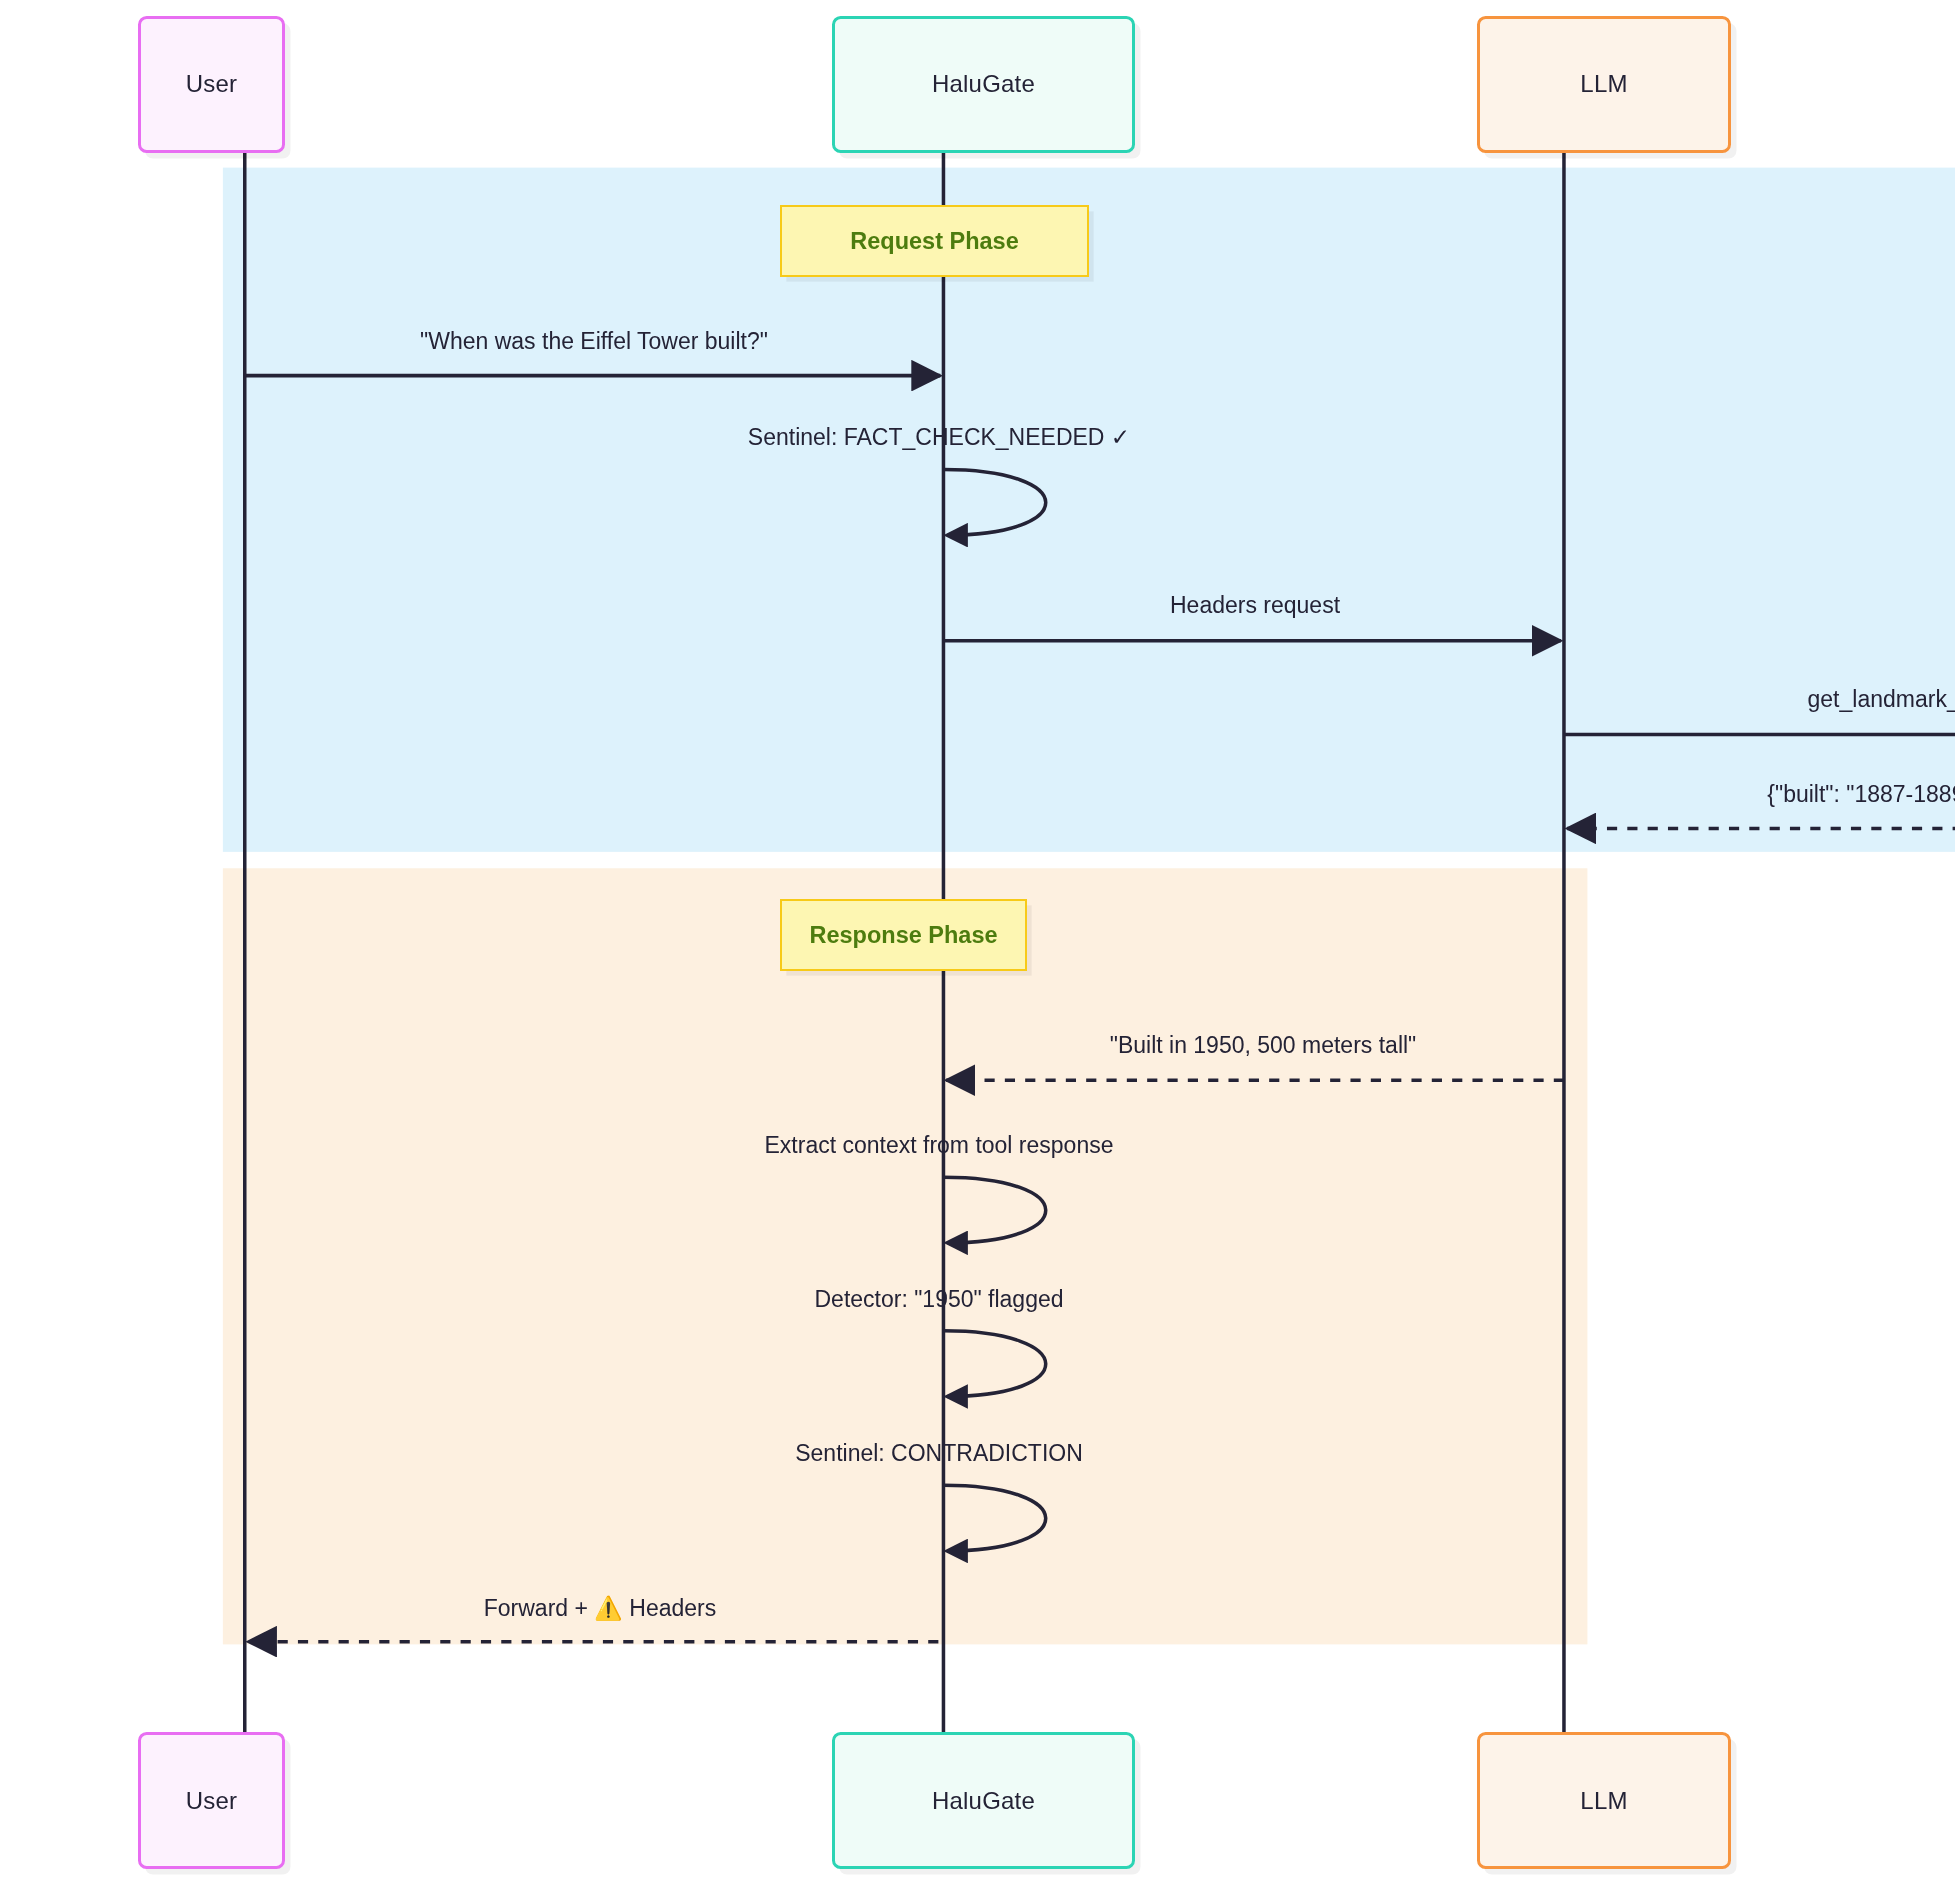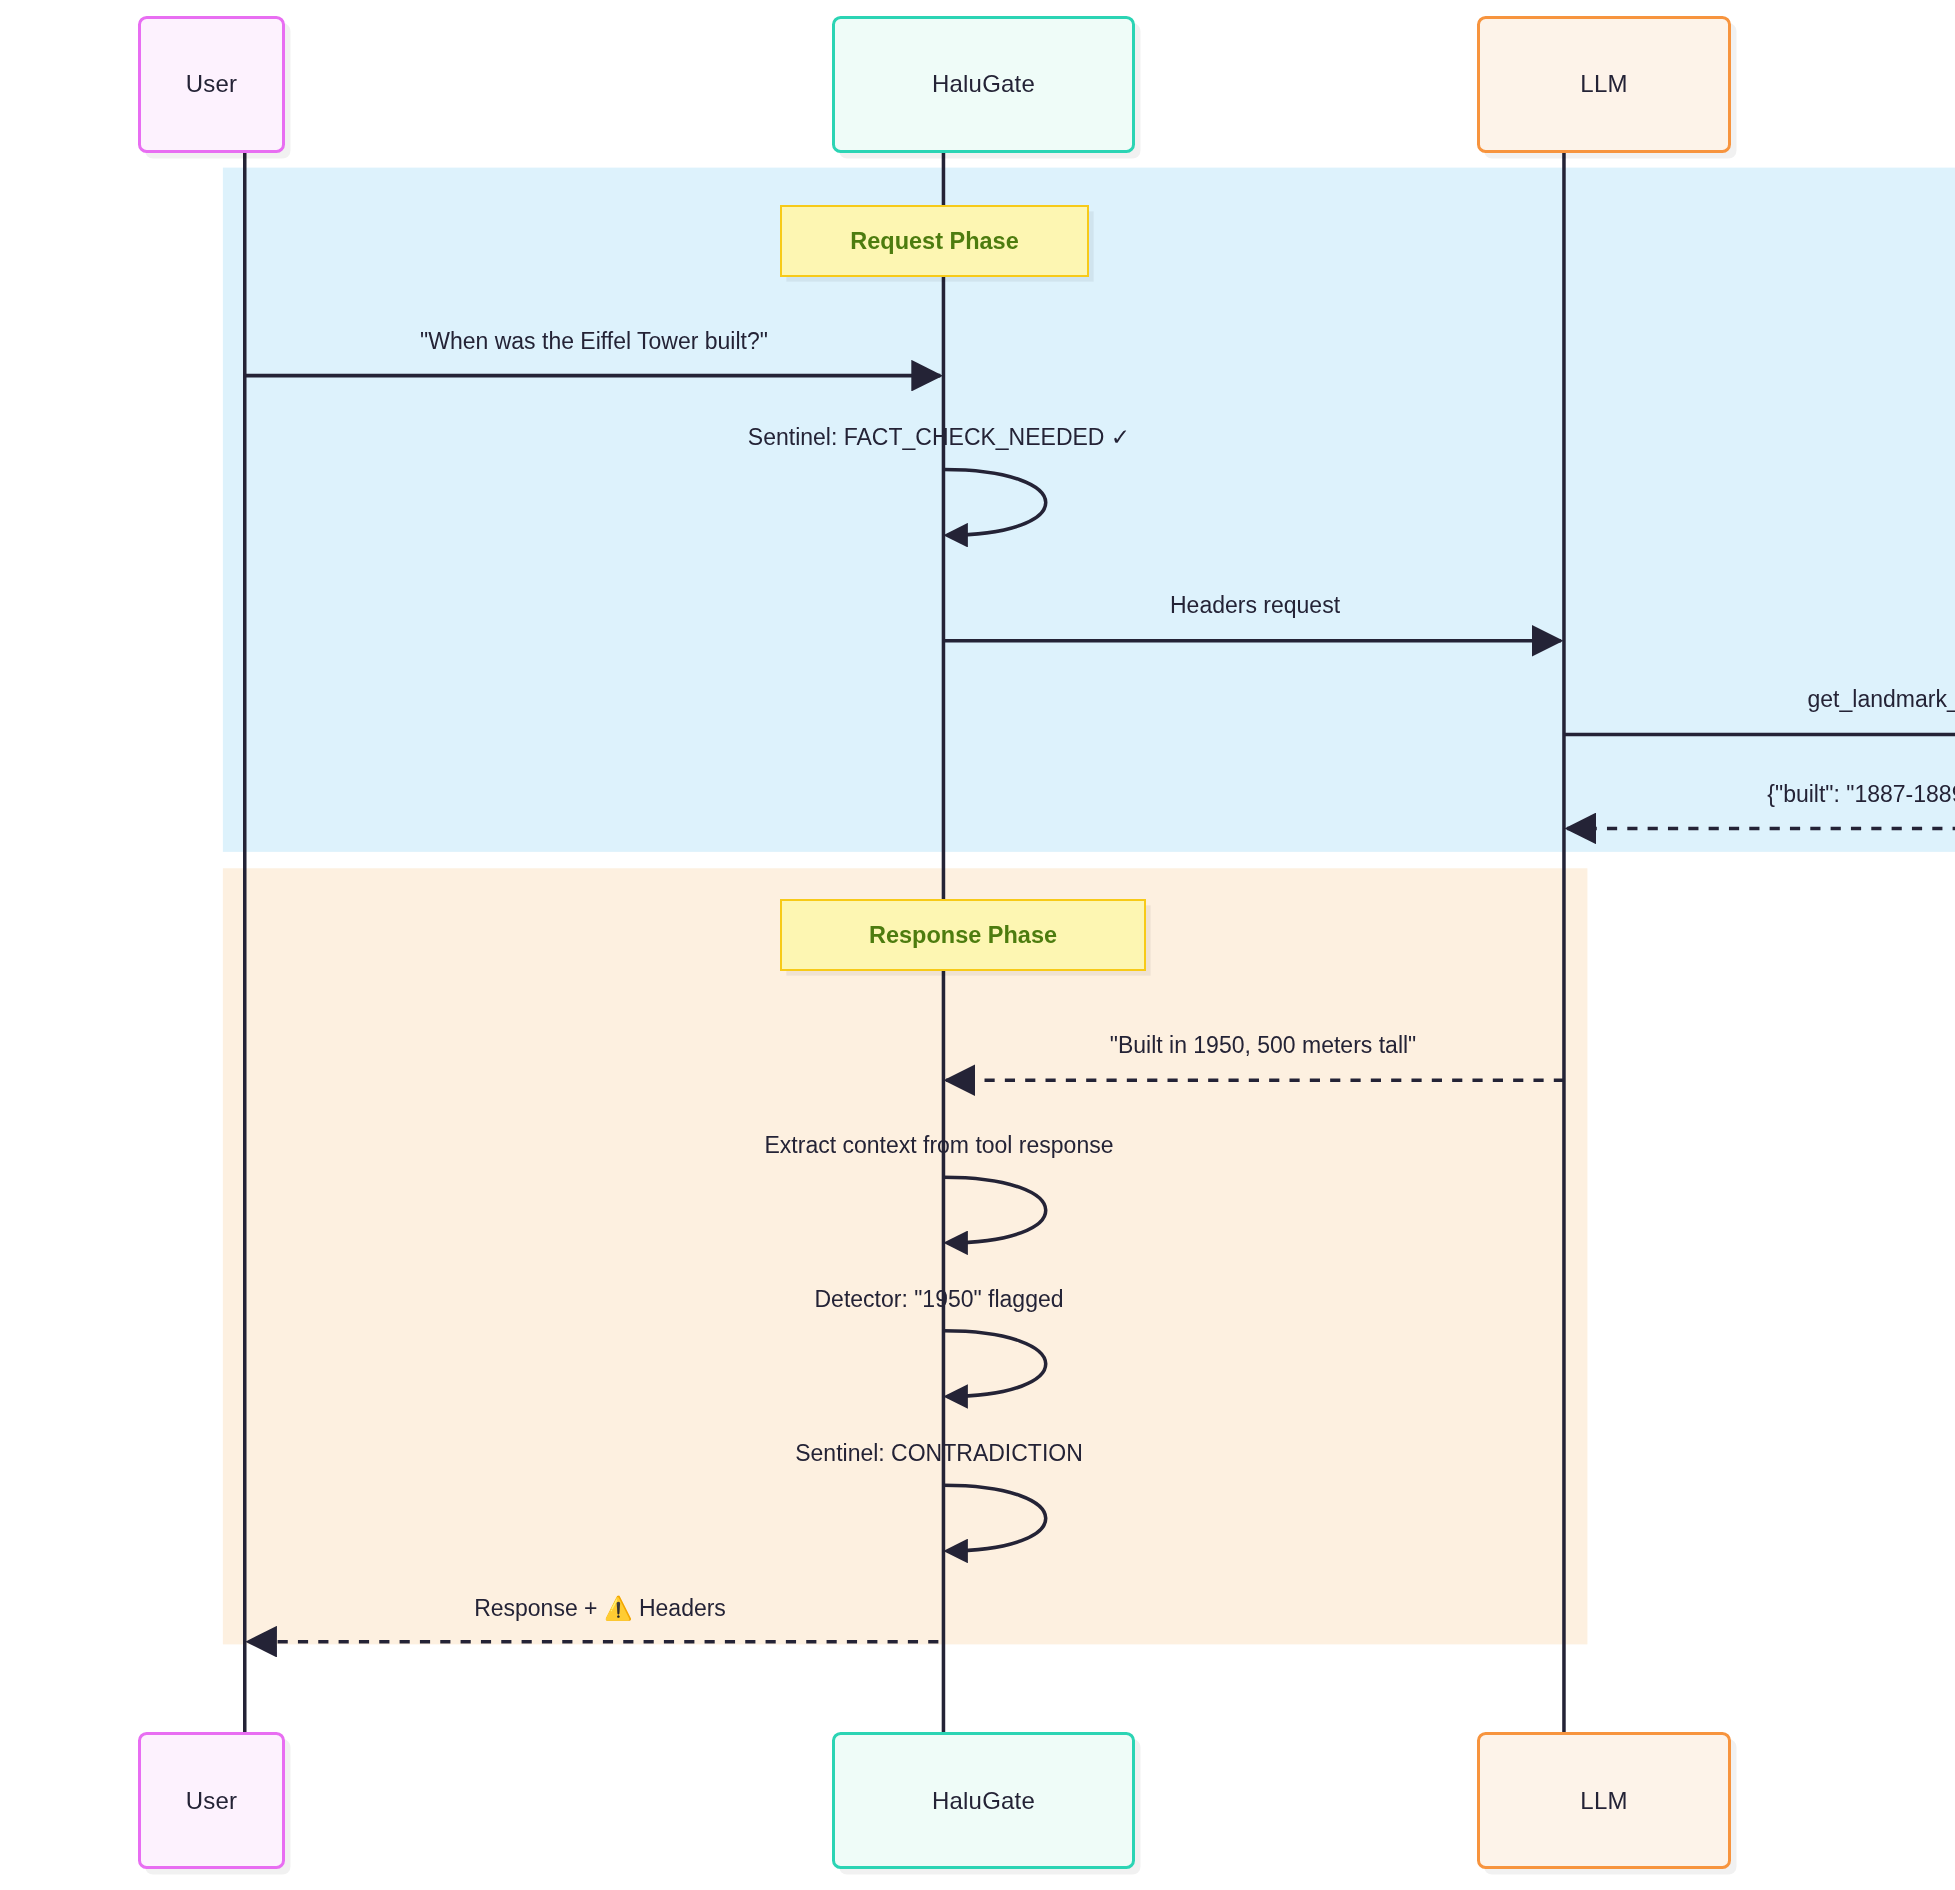--- a/index.html
+++ b/index.html
@@ -121,30 +121,30 @@
         <span class="actor-label">HaluGate</span>
       </div>
       <div class="actor-box" style="left: 1437px; top: 1732px; width: 254px; height: 137px; background: rgb(253, 243, 233); border: 3.5px solid rgb(247, 148, 62);">
         <span class="actor-label">LLM</span>
       </div>
     </div>
   <div id="phase-labels">
       <div class="phase-label" style="left: 780px; top: 205px; width: 309px; height: 72px;">
         <span>Request Phase</span>
       </div>
-      <div class="phase-label" style="left: 780px; top: 899px; width: 366px; height: 72px;">
+      <div class="phase-label" style="left: 780px; top: 899px; width: 247px; height: 72px;">
         <span>Response Phase</span>
       </div>
     </div>
   <div id="message-labels">
       <div class="msg-label" style="left: 594px; top: 330px;">"When was the Eiffel Tower built?"</div>
       <div class="msg-label" style="left: 939px; top: 426px;">Sentinel: FACT_CHECK_NEEDED ✓</div>
       <div class="msg-label" style="left: 1255px; top: 594px;">Headers request</div>
       <div class="msg-label" style="left: 1977px; top: 688px;">get_landmark_info("Eiffel Tower")</div>
       <div class="msg-label" style="left: 1963px; top: 783px;">{"built": "1887-1889", "height": "330m"}</div>
       <div class="msg-label" style="left: 1263px; top: 1034px;">"Built in 1950, 500 meters tall"</div>
       <div class="msg-label" style="left: 939px; top: 1134px;">Extract context from tool response</div>
       <div class="msg-label" style="left: 939px; top: 1288px;">Detector: "1950" flagged</div>
       <div class="msg-label" style="left: 939px; top: 1442px;">Sentinel: CONTRADICTION</div>
-      <div class="msg-label" style="left: 600px; top: 1597px;">Response + ⚠️ Headers</div>
+      <div class="msg-label" style="left: 600px; top: 1597px;">Forward + ⚠️ Headers</div>
     </div>
 </div>
 
 
 </body></html>

